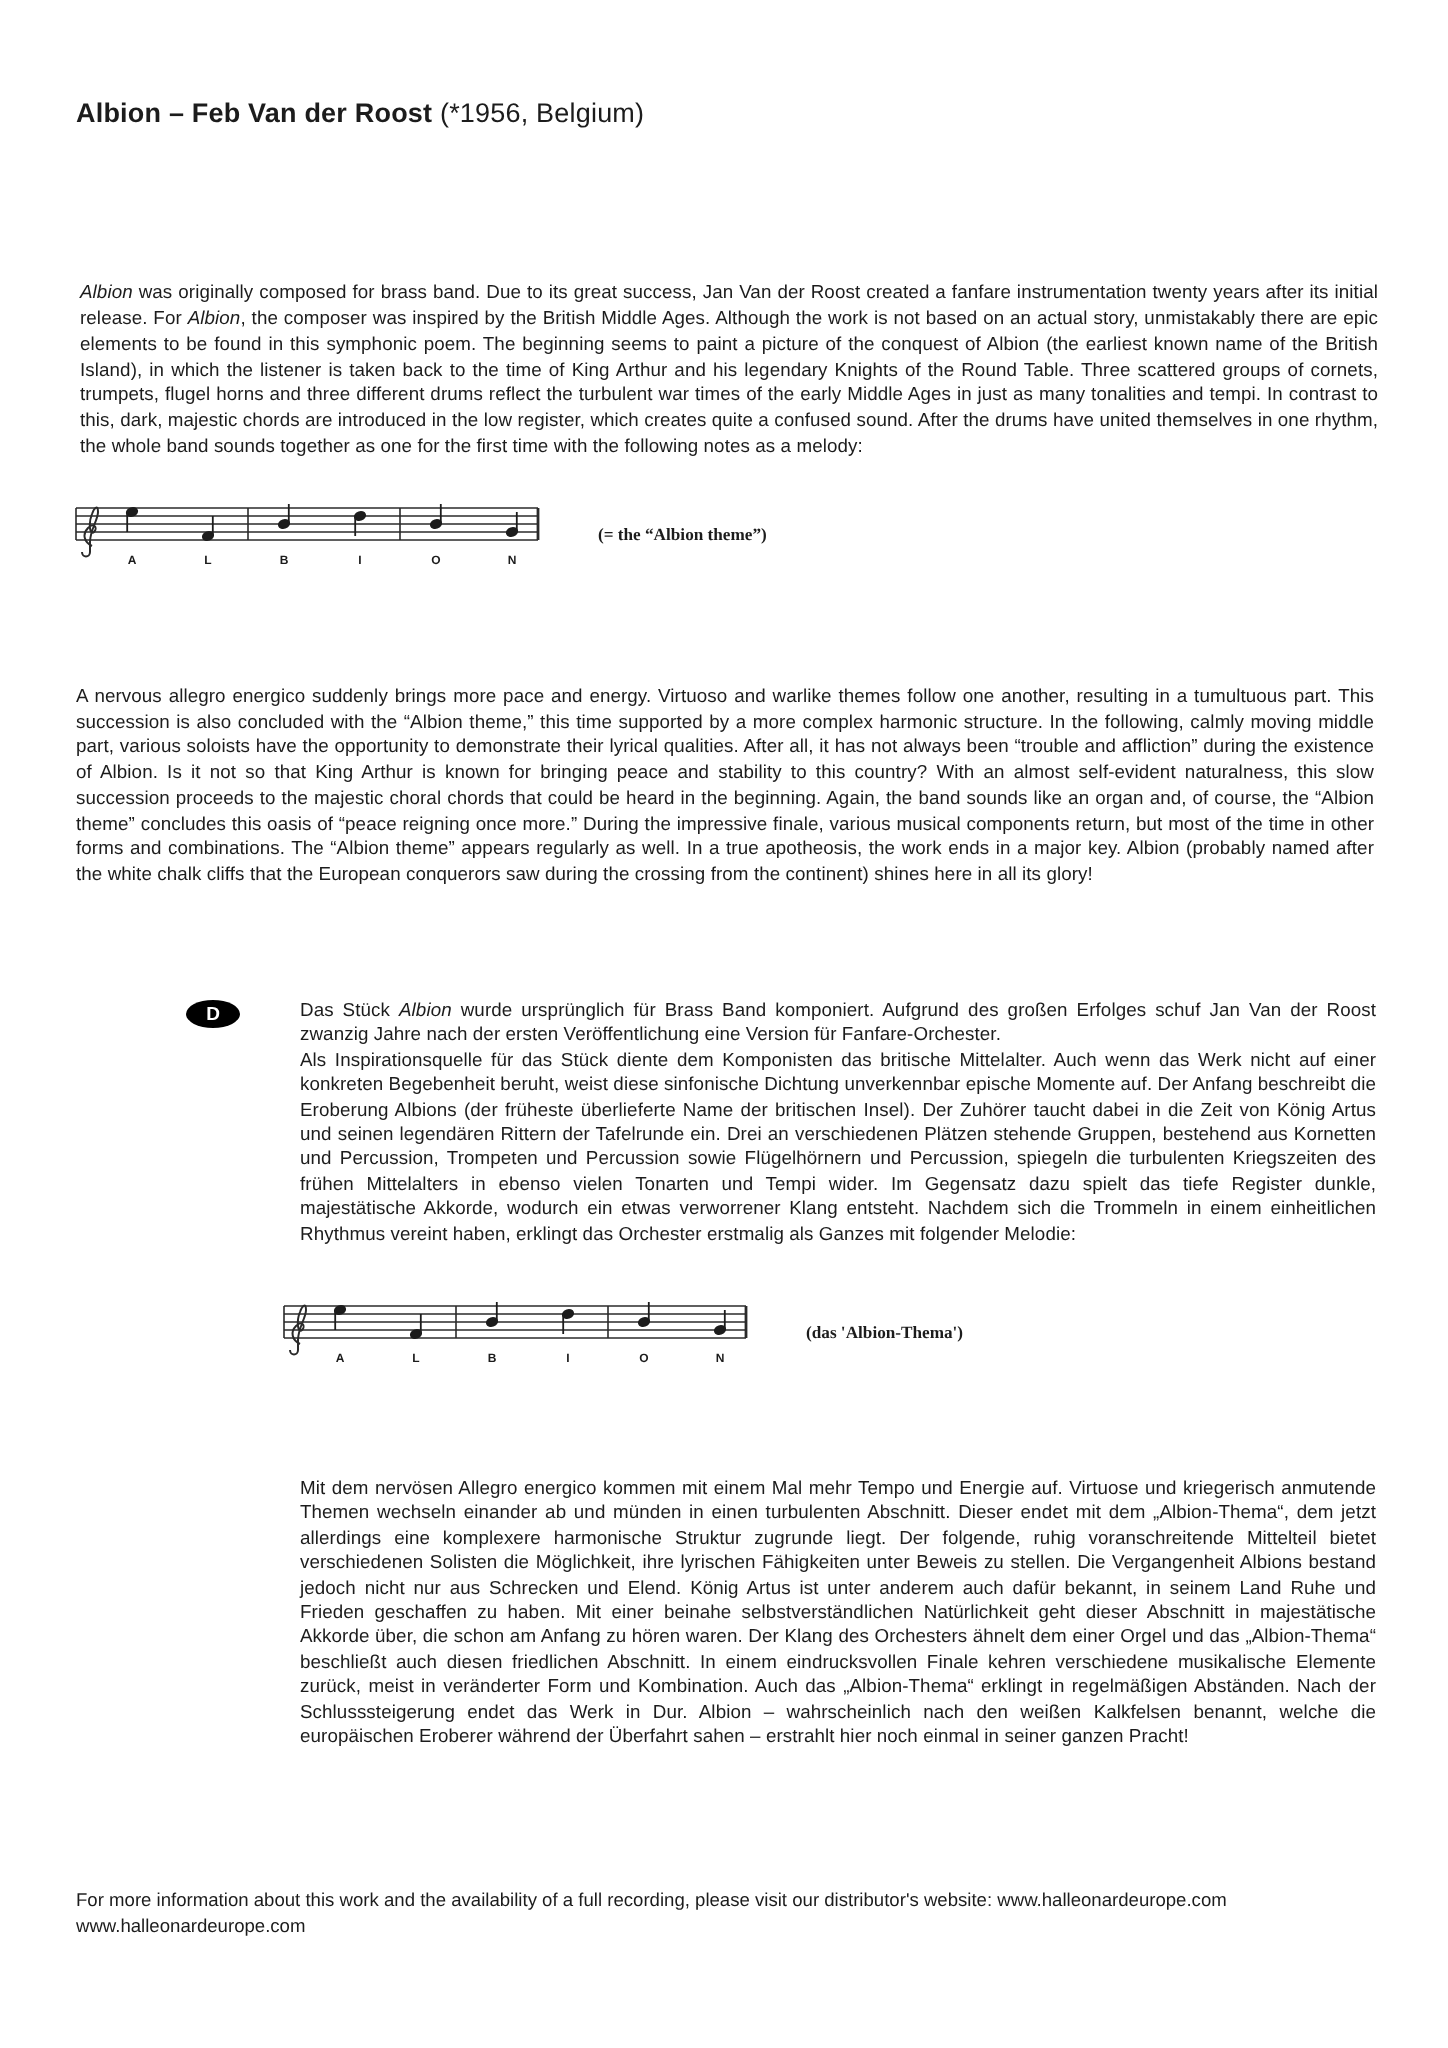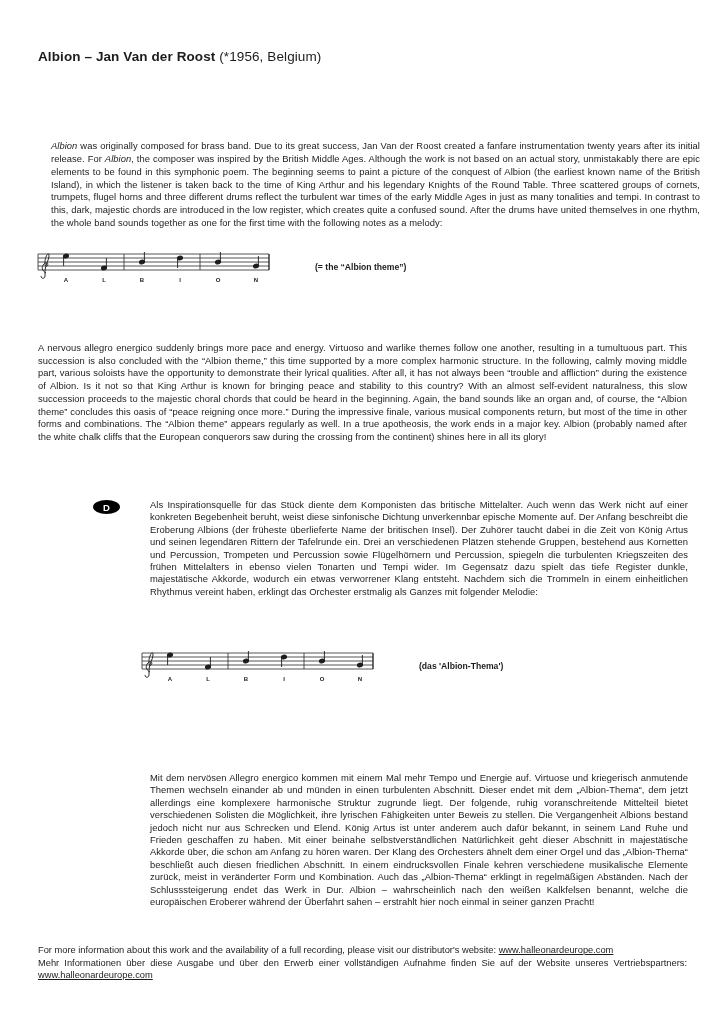--- a/index.html
+++ b/index.html
@@ -10,50 +10,50 @@
   }
   .title {
     position:absolute; left:38px; top:40px;
     font-size:13.5px; font-weight:bold; letter-spacing:0.1px;
   }
   .title .suffix { font-weight:normal; }
   .body-text {
     font-size:9.4px; line-height:12.7px; text-align:justify;
     letter-spacing:0.05px;
   }
-  .en-para1 { position:absolute; left:51px; top:131px; width:649px; }
+  .en-para1 { position:absolute; left:40px; top:131px; width:649px; }
   .en-para2 { position:absolute; left:38px; top:297px; width:649px;margin-top:45px; }
   .music-row { position:absolute; display:flex; align-items:center; }
   .music-row-1 { left:36px; top:249px; }
   .music-row-2 { left:140px; top:648px; }
   .music-label {
-    font-size:8.6px; font-weight:bold; margin-left:44px; white-space:nowrap;
+    font-size:8.6px; font-weight:bold; margin-left:28px; white-space:nowrap;font-family:Liberation Serif, serif;
   }
   .d-badge {
     position:absolute; left:93px; top:500px; width:27px; height:14px;
     background:#000; border-radius:50%;
     display:flex; align-items:center; justify-content:center;
     color:#fff; font-size:9.5px; font-weight:bold;
   }
   .de-block1 { position:absolute; left:150px; top:499px; width:538px; }
   .de-block1 .body-text { line-height:12.4px; }
-  .de-para3 { position:absolute; left:150px; top:728px; width:538px; line-height:12.4px;margin-top:44px; }
+  .de-para3 { position:absolute; left:150px; top:694px; width:538px; line-height:12.4px;margin-top:44px; }
   .footer { position:absolute; left:38px; top:944px; width:649px; font-size:9.3px; line-height:12.6px; }
   .footer .de-line { text-align:justify; text-align-last:justify; }
   .footer a, .link {
-    color:#1c1c1c; text-decoration:underline; cursor:pointer;
+    color:#1c1c1c; cursor:pointer;
   }
   .staff { display:block; }
 </style>
 </head>
 <body>
 
 <div class="page">
 
-  <h1 class="title"><span>Albion – Jan Van der Roost</span><span class="suffix"> (*1956, Belgium)</span></h1>
+  <h1 class="title"><span>Albion – Feb Van der Roost</span><span class="suffix"> (*1956, Belgium)</span></h1>
 
   <p class="body-text en-para1"><span style="font-style: italic;">Albion</span><span> was originally composed for brass band. Due to its great success, Jan Van der Roost created a fanfare instrumentation twenty years after its initial release. For </span><span style="font-style: italic;">Albion</span><span>, the composer was inspired by the British Middle Ages. Although the work is not based on an actual story, unmistakably there are epic elements to be found in this symphonic poem. The beginning seems to paint a picture of the conquest of Albion (the earliest known name of the British Island), in which the listener is taken back to the time of King Arthur and his legendary Knights of the Round Table. Three scattered groups of cornets, trumpets, flugel horns and three different drums reflect the turbulent war times of the early Middle Ages in just as many tonalities and tempi. In contrast to this, dark, majestic chords are introduced in the low register, which creates quite a confused sound. After the drums have united themselves in one rhythm, the whole band sounds together as one for the first time with the following notes as a melody:</span></p>
 
   <div class="music-row music-row-1">
     <svg class="staff" width="235" height="36" viewBox="0 0 235 36">
       <g stroke="#2a2a2a" stroke-width="0.8">
         <line x1="2" y1="5" x2="233" y2="5"></line>
         <line x1="2" y1="9" x2="233" y2="9"></line>
         <line x1="2" y1="13" x2="233" y2="13"></line>
         <line x1="2" y1="17" x2="233" y2="17"></line>
@@ -102,20 +102,21 @@
     <span class="music-label">(= the “Albion theme”)</span>
   </div>
 
   <p class="body-text en-para2"><span>A nervous allegro energico suddenly brings more pace and energy. Virtuoso and warlike themes follow one another, resulting in a tumultuous part. This succession is also concluded with the “Albion theme,” this time supported by a more complex harmonic structure. In the following, calmly moving middle part, various soloists have the opportunity to demonstrate their lyrical qualities. After all, it has not always been “trouble and affliction” during the existence of Albion. Is it not so that King Arthur is known for bringing peace and stability to this country? With an almost self-evident naturalness, this slow succession proceeds to the majestic choral chords that could be heard in the beginning. Again, the band sounds like an organ and, of course, the “Albion theme” concludes this oasis of “peace reigning once more.” During the impressive finale, various musical components return, but most of the time in other forms and combinations. The “Albion theme” appears regularly as well. In a true apotheosis, the work ends in a major key. Albion (probably named after the white chalk cliffs that the European conquerors saw during the crossing from the continent) shines here in all its glory!</span></p>
 
   <div class="d-badge">
     <span>D</span>
   </div>
 
   <div class="de-block1">
+    <p class="body-text" style="margin:0;"><span>Das Stück </span><span style="font-style: italic;">Albion</span><span> wurde ursprünglich für Brass Band komponiert. Aufgrund des großen Erfolges schuf Jan Van der Roost zwanzig Jahre nach der ersten Veröffentlichung eine Version für Fanfare-Orchester.</span></p>
     <p class="body-text" style="margin:0;"><span>Als Inspirationsquelle für das Stück diente dem Komponisten das britische Mittelalter. Auch wenn das Werk nicht auf einer konkreten Begebenheit beruht, weist diese sinfonische Dichtung unverkennbar epische Momente auf. Der Anfang beschreibt die Eroberung Albions (der früheste überlieferte Name der britischen Insel). Der Zuhörer taucht dabei in die Zeit von König Artus und seinen legendären Rittern der Tafelrunde ein. Drei an verschiedenen Plätzen stehende Gruppen, bestehend aus Kornetten und Percussion, Trompeten und Percussion sowie Flügelhörnern und Percussion, spiegeln die turbulenten Kriegszeiten des frühen Mittelalters in ebenso vielen Tonarten und Tempi wider. Im Gegensatz dazu spielt das tiefe Register dunkle, majestätische Akkorde, wodurch ein etwas verworrener Klang entsteht. Nachdem sich die Trommeln in einem einheitlichen Rhythmus vereint haben, erklingt das Orchester erstmalig als Ganzes mit folgender Melodie:</span></p>
   </div>
 
   <div class="music-row music-row-2">
     <svg class="staff" width="235" height="36" viewBox="0 0 235 36">
       <g stroke="#2a2a2a" stroke-width="0.8">
         <line x1="2" y1="5" x2="233" y2="5"></line>
         <line x1="2" y1="9" x2="233" y2="9"></line>
         <line x1="2" y1="13" x2="233" y2="13"></line>
         <line x1="2" y1="17" x2="233" y2="17"></line>
@@ -161,17 +162,16 @@
         <text x="220" y="33">N</text>
       </g>
     </svg>
     <span class="music-label">(das 'Albion-Thema')</span>
   </div>
 
   <p class="body-text de-para3"><span>Mit dem nervösen Allegro energico kommen mit einem Mal mehr Tempo und Energie auf. Virtuose und kriegerisch anmutende Themen wechseln einander ab und münden in einen turbulenten Abschnitt. Dieser endet mit dem „Albion-Thema“, dem jetzt allerdings eine komplexere harmonische Struktur zugrunde liegt. Der folgende, ruhig voranschreitende Mittelteil bietet verschiedenen Solisten die Möglichkeit, ihre lyrischen Fähigkeiten unter Beweis zu stellen. Die Vergangenheit Albions bestand jedoch nicht nur aus Schrecken und Elend. König Artus ist unter anderem auch dafür bekannt, in seinem Land Ruhe und Frieden geschaffen zu haben. Mit einer beinahe selbstverständlichen Natürlichkeit geht dieser Abschnitt in majestätische Akkorde über, die schon am Anfang zu hören waren. Der Klang des Orchesters ähnelt dem einer Orgel und das „Albion-Thema“ beschließt auch diesen friedlichen Abschnitt. In einem eindrucksvollen Finale kehren verschiedene musikalische Elemente zurück, meist in veränderter Form und Kombination. Auch das „Albion-Thema“ erklingt in regelmäßigen Abständen. Nach der Schlusssteigerung endet das Werk in Dur. Albion – wahrscheinlich nach den weißen Kalkfelsen benannt, welche die europäischen Eroberer während der Überfahrt sahen – erstrahlt hier noch einmal in seiner ganzen Pracht!</span></p>
 
   <div class="footer">
     <div><span>For more information about this work and the availability of a full recording, please visit our distributor's website: </span><a class="link">www.halleonardeurope.com</a></div>
-    <div class="de-line">Mehr Informationen über diese Ausgabe und über den Erwerb einer vollständigen Aufnahme finden Sie auf der Website unseres Vertriebspartners:</div>
     <div><a class="link">www.halleonardeurope.com</a></div>
   </div>
 
 </div>
 
 </body></html>

